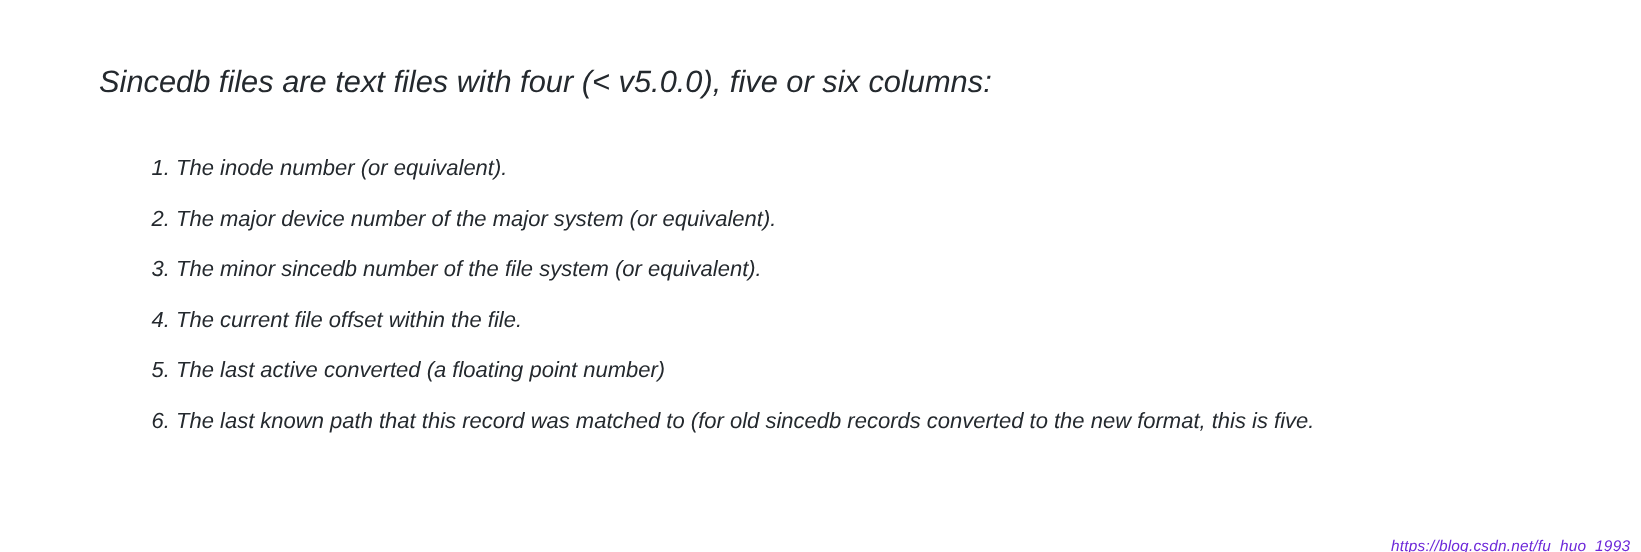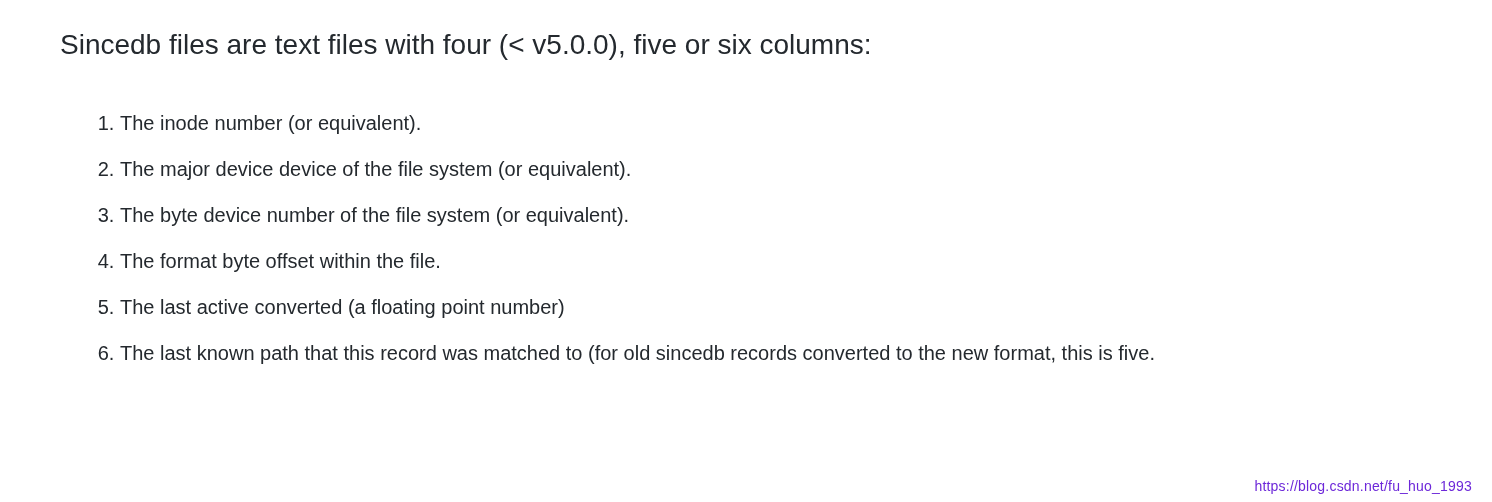--- a/index.html
+++ b/index.html
@@ -1,18 +1,19 @@
 <!DOCTYPE html>
 <html><head>
   <meta charset="utf-8">
   <style>
     * {
-      margin: 0;
+      margin: 10px;
       padding: 0;
       box-sizing: border-box;
+      font-style: italic;
     }
 
     body {
       font-family: -apple-system, BlinkMacSystemFont, "Segoe UI", Helvetica, Arial, sans-serif;
       color: #24292e;
       background: #ffffff;
       width: 1492px;
       height: 502px;
       padding: 24px 60px;
       position: relative;
@@ -49,20 +50,20 @@
       letter-spacing: 0.2px;
     }
   </style>
 </head>
 <body>
 
 <p class="intro">Sincedb files are text files with four (&lt; v5.0.0), five or six columns:</p>
 
 <ol class="list">
   <li>The inode number (or equivalent).</li>
-  <li>The major device device of the file system (or equivalent).</li>
-  <li>The byte device number of the file system (or equivalent).</li>
-  <li>The format byte offset within the file.</li>
+  <li>The major device number of the major system (or equivalent).</li>
+  <li>The minor sincedb number of the file system (or equivalent).</li>
+  <li>The current file offset within the file.</li>
   <li>The last active converted (a floating point number)</li>
   <li>The last known path that this record was matched to (for old sincedb records converted to the new format, this is five.</li>
 </ol>
 
 <div class="watermark">https://blog.csdn.net/fu_huo_1993</div>
 
 </body></html>

